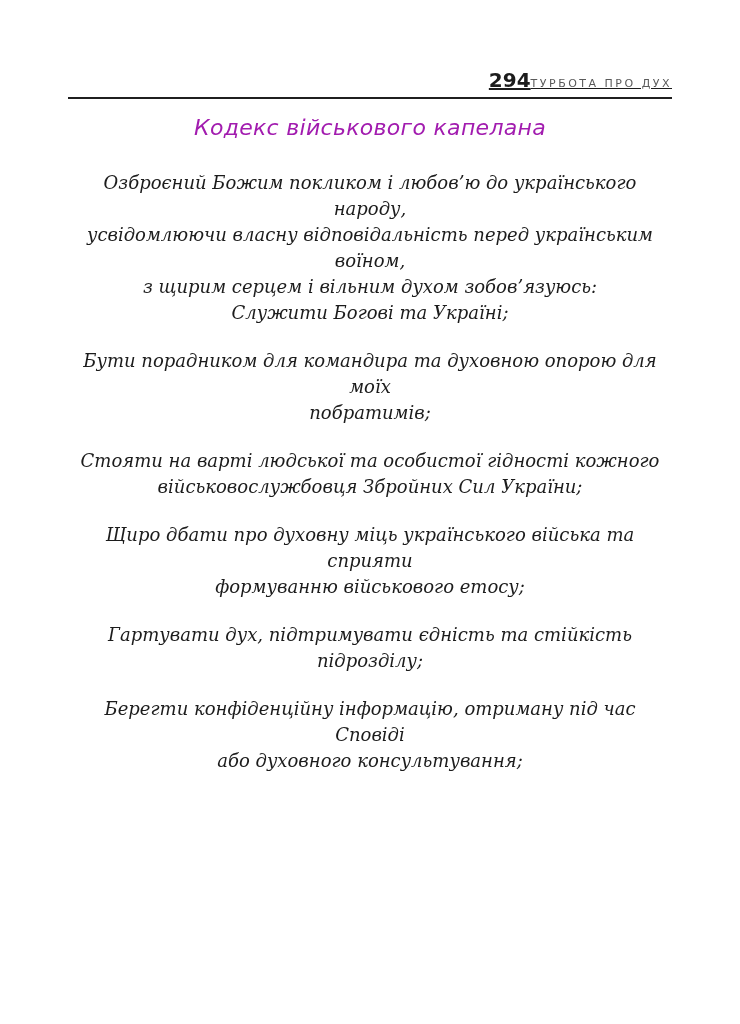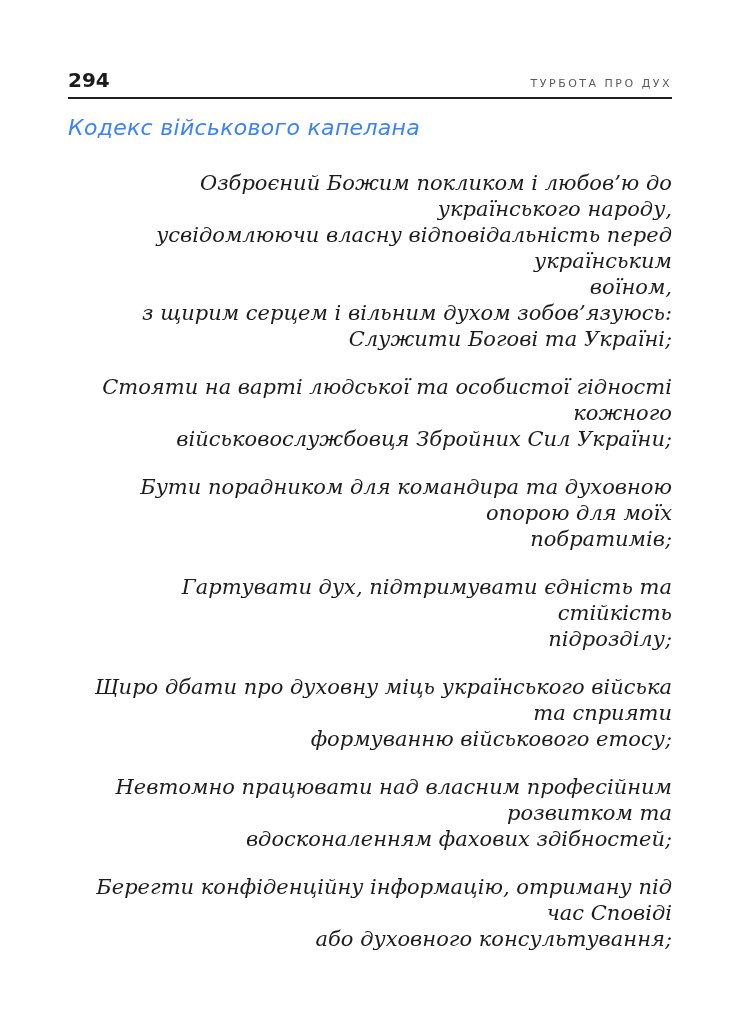--- a/index.html
+++ b/index.html
@@ -13,22 +13,23 @@
     height: 1024px;
     box-sizing: border-box;
     padding: 70px 68px 0 68px;
     background: #ffffff;
     color: #1c1c1c;
     font-family: "DejaVu Serif", serif;
     overflow: hidden;
   }
   .page-header {
     display: flex;
-    justify-content: space-between;
+    justify-content: flex-end;
     align-items: baseline;
+    text-decoration: underline;
   }
   .page-number {
     font-family: "DejaVu Sans", "Liberation Sans", sans-serif;
     font-weight: 600;
     font-size: 20px;
     line-height: 1;
     color: #1c1c1c;
   }
   .running-head {
     font-family: "DejaVu Sans", "Liberation Sans", sans-serif;
@@ -41,34 +42,34 @@
   .header-rule {
     border-bottom: 2px solid #1f1f1f;
     margin-top: 7px;
   }
   .chapter-title {
     font-family: "DejaVu Sans", "Liberation Sans", sans-serif;
     font-style: italic;
     font-weight: 400;
     font-size: 22px;
     letter-spacing: 0.3px;
-    text-align: left;
-    color: #3b82f6;
+    text-align: center;
+    color: #a21caf;
     margin: 16px 0 0 0;
   }
   .body-text {
     margin-top: 30px;
   }
   .body-text p {
     font-family: "DejaVu Serif", "Liberation Serif", serif;
     font-style: italic;
     font-weight: 500;
-    font-size: 21px;
+    font-size: 18px;
     line-height: 26px;
-    text-align: right;
+    text-align: center;
     color: #1c1c1c;
     margin: 22px 0 0 0;
   }
   .body-text p:first-child {
     margin-top: 0;
   }
 </style>
 </head>
 <body>
 
@@ -78,21 +79,20 @@
     <span class="page-number">294</span>
     <span class="running-head">ТУРБОТА ПРО ДУХ</span>
   </header>
 
   <div class="header-rule"></div>
 
   <h1 class="chapter-title">Кодекс військового капелана</h1>
 
   <main class="body-text" id="body-text">
       <p>Озброєний Божим покликом і любов’ю до українського народу,<br>усвідомлюючи власну відповідальність перед українським<br>воїном,<br>з щирим серцем і вільним духом зобов’язуюсь:<br>Служити Богові та Україні;</p>
+      <p>Бути порадником для командира та духовною опорою для моїх<br>побратимів;</p>
       <p>Стояти на варті людської та особистої гідності кожного<br>військовослужбовця Збройних Сил України;</p>
-      <p>Бути порадником для командира та духовною опорою для моїх<br>побратимів;</p>
+      <p>Щиро дбати про духовну міць українського війська та сприяти<br>формуванню військового етосу;</p>
       <p>Гартувати дух, підтримувати єдність та стійкість<br>підрозділу;</p>
-      <p>Щиро дбати про духовну міць українського війська та сприяти<br>формуванню військового етосу;</p>
-      <p>Невтомно працювати над власним професійним розвитком та<br>вдосконаленням фахових здібностей;</p>
       <p>Берегти конфіденційну інформацію, отриману під час Сповіді<br>або духовного консультування;</p>
     </main>
 
 </div>
 
 </body></html>

